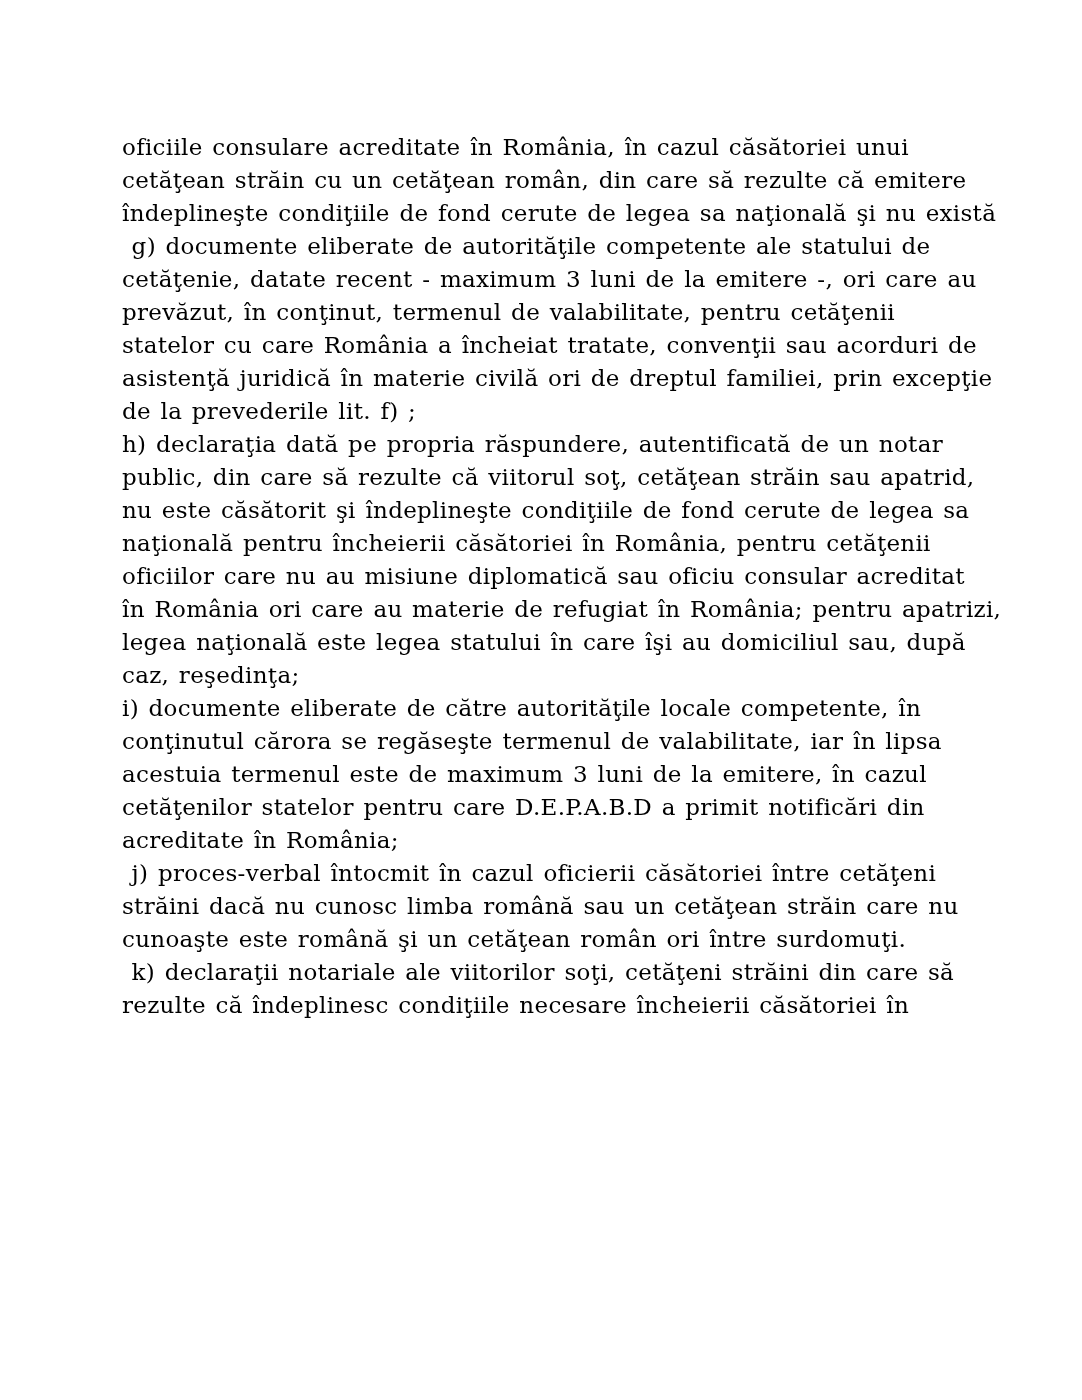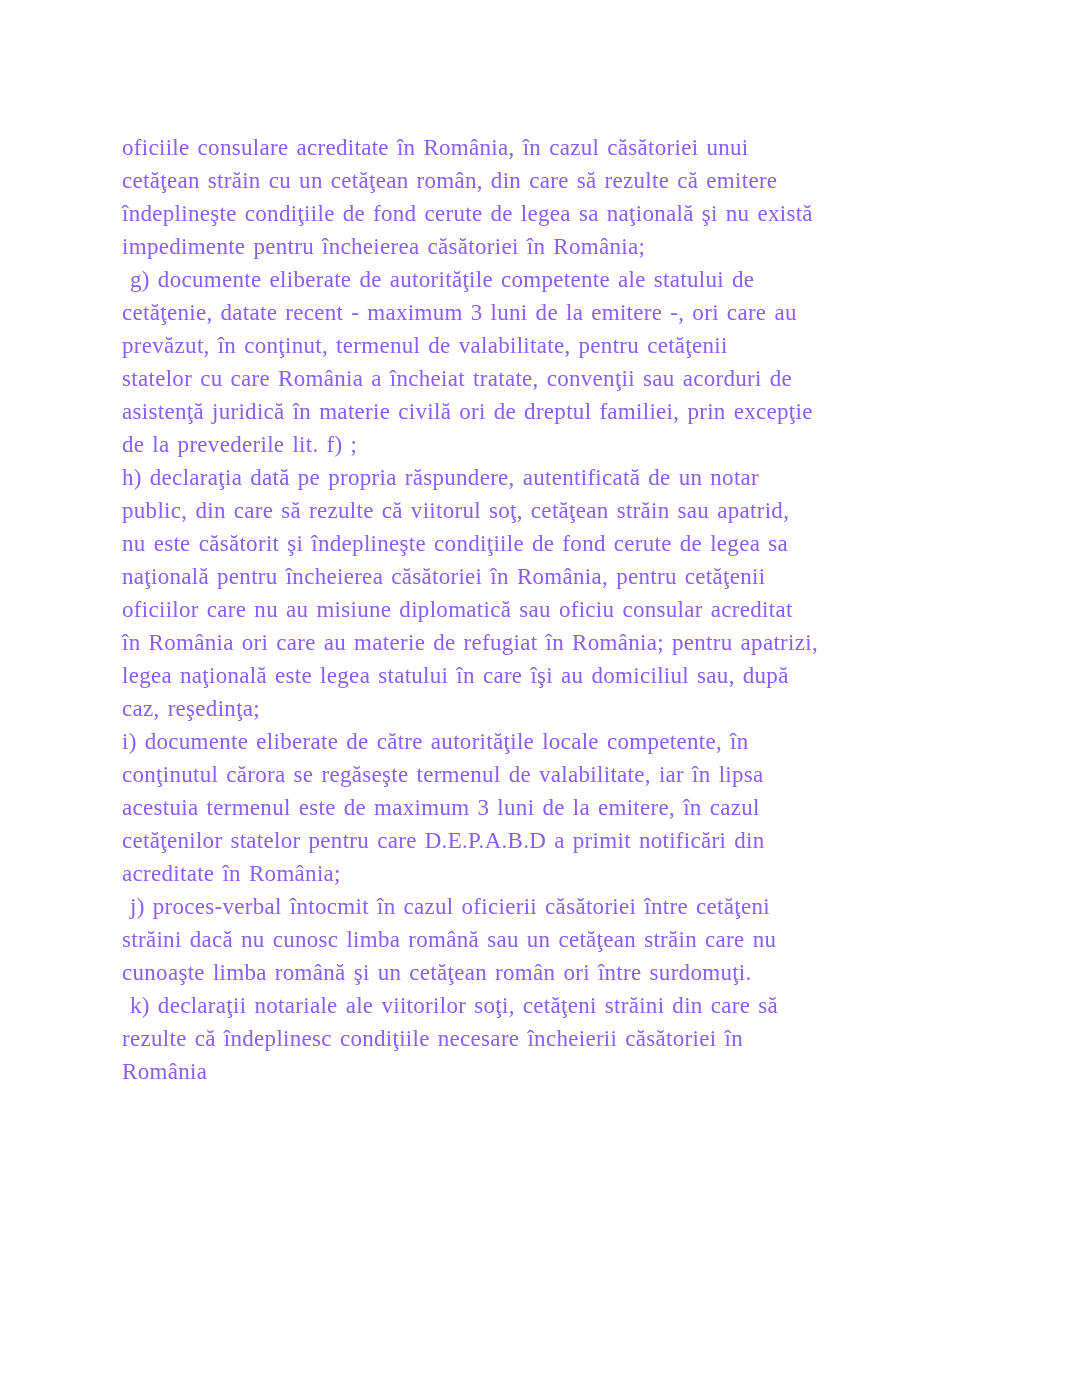--- a/index.html
+++ b/index.html
@@ -26,44 +26,42 @@
     word-spacing: 2px;
   }
   .text-line {
     white-space: pre;
   }
 </style>
 </head>
 <body>
 
 <div class="page">
-  <div class="text-block" style="color: #8b5cf6; font-family: Liberation Serif, serif;">
+  <div class="text-block" style="color: #000000;">
       <div class="text-line">oficiile consulare acreditate în România, în cazul căsătoriei unui</div>
       <div class="text-line">cetăţean străin cu un cetăţean român, din care să rezulte că emitere</div>
       <div class="text-line">îndeplineşte condiţiile de fond cerute de legea sa naţională şi nu există</div>
-      <div class="text-line">impedimente pentru încheierea căsătoriei în România;</div>
       <div class="text-line"> g) documente eliberate de autorităţile competente ale statului de</div>
       <div class="text-line">cetăţenie, datate recent - maximum 3 luni de la emitere -, ori care au</div>
       <div class="text-line">prevăzut, în conţinut, termenul de valabilitate, pentru cetăţenii</div>
       <div class="text-line">statelor cu care România a încheiat tratate, convenţii sau acorduri de</div>
       <div class="text-line">asistenţă juridică în materie civilă ori de dreptul familiei, prin excepţie</div>
       <div class="text-line">de la prevederile lit. f) ;</div>
       <div class="text-line">h) declaraţia dată pe propria răspundere, autentificată de un notar</div>
       <div class="text-line">public, din care să rezulte că viitorul soţ, cetăţean străin sau apatrid,</div>
       <div class="text-line">nu este căsătorit şi îndeplineşte condiţiile de fond cerute de legea sa</div>
-      <div class="text-line">naţională pentru încheierea căsătoriei în România, pentru cetăţenii</div>
+      <div class="text-line">naţională pentru încheierii căsătoriei în România, pentru cetăţenii</div>
       <div class="text-line">oficiilor care nu au misiune diplomatică sau oficiu consular acreditat</div>
       <div class="text-line">în România ori care au materie de refugiat în România; pentru apatrizi,</div>
       <div class="text-line">legea naţională este legea statului în care îşi au domiciliul sau, după</div>
       <div class="text-line">caz, reşedinţa;</div>
       <div class="text-line">i) documente eliberate de către autorităţile locale competente, în</div>
       <div class="text-line">conţinutul cărora se regăseşte termenul de valabilitate, iar în lipsa</div>
       <div class="text-line">acestuia termenul este de maximum 3 luni de la emitere, în cazul</div>
       <div class="text-line">cetăţenilor statelor pentru care D.E.P.A.B.D a primit notificări din</div>
       <div class="text-line">acreditate în România;</div>
       <div class="text-line"> j) proces-verbal întocmit în cazul oficierii căsătoriei între cetăţeni</div>
       <div class="text-line">străini dacă nu cunosc limba română sau un cetăţean străin care nu</div>
-      <div class="text-line">cunoaşte limba română şi un cetăţean român ori între surdomuţi.</div>
+      <div class="text-line">cunoaşte este română şi un cetăţean român ori între surdomuţi.</div>
       <div class="text-line"> k) declaraţii notariale ale viitorilor soţi, cetăţeni străini din care să</div>
       <div class="text-line">rezulte că îndeplinesc condiţiile necesare încheierii căsătoriei în</div>
-      <div class="text-line">România</div>
     </div>
 </div>
 
 </body></html>

